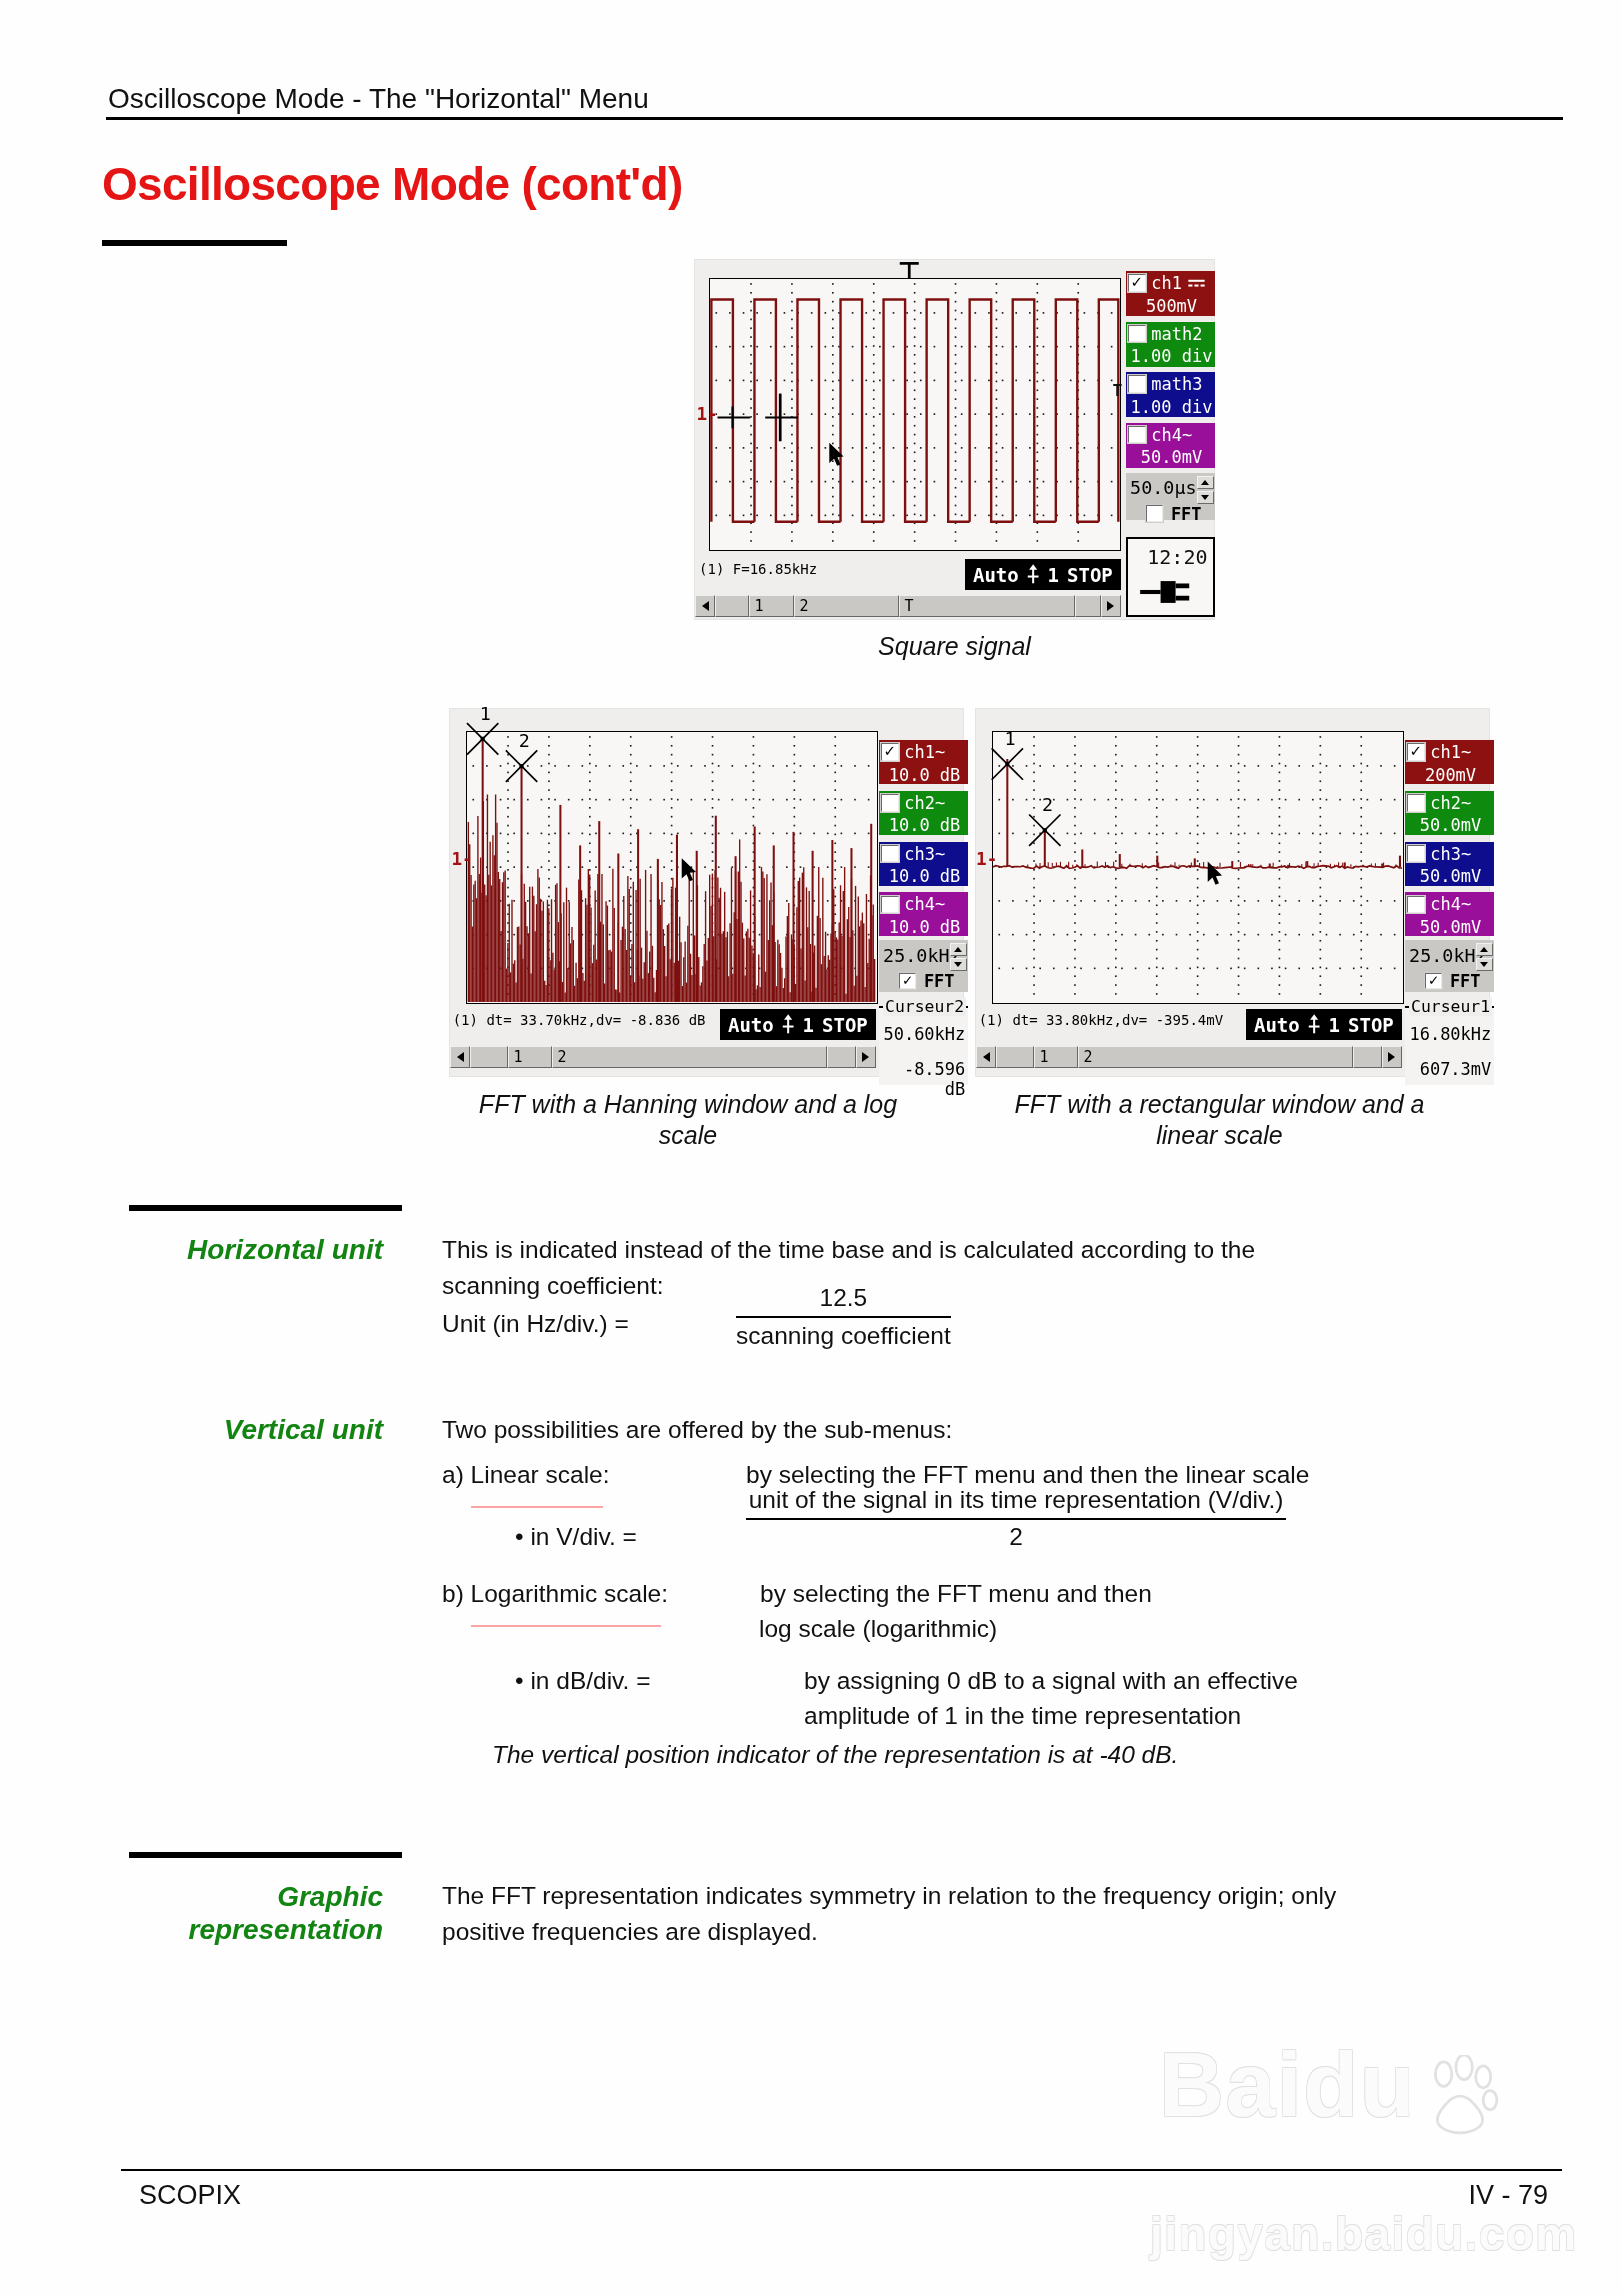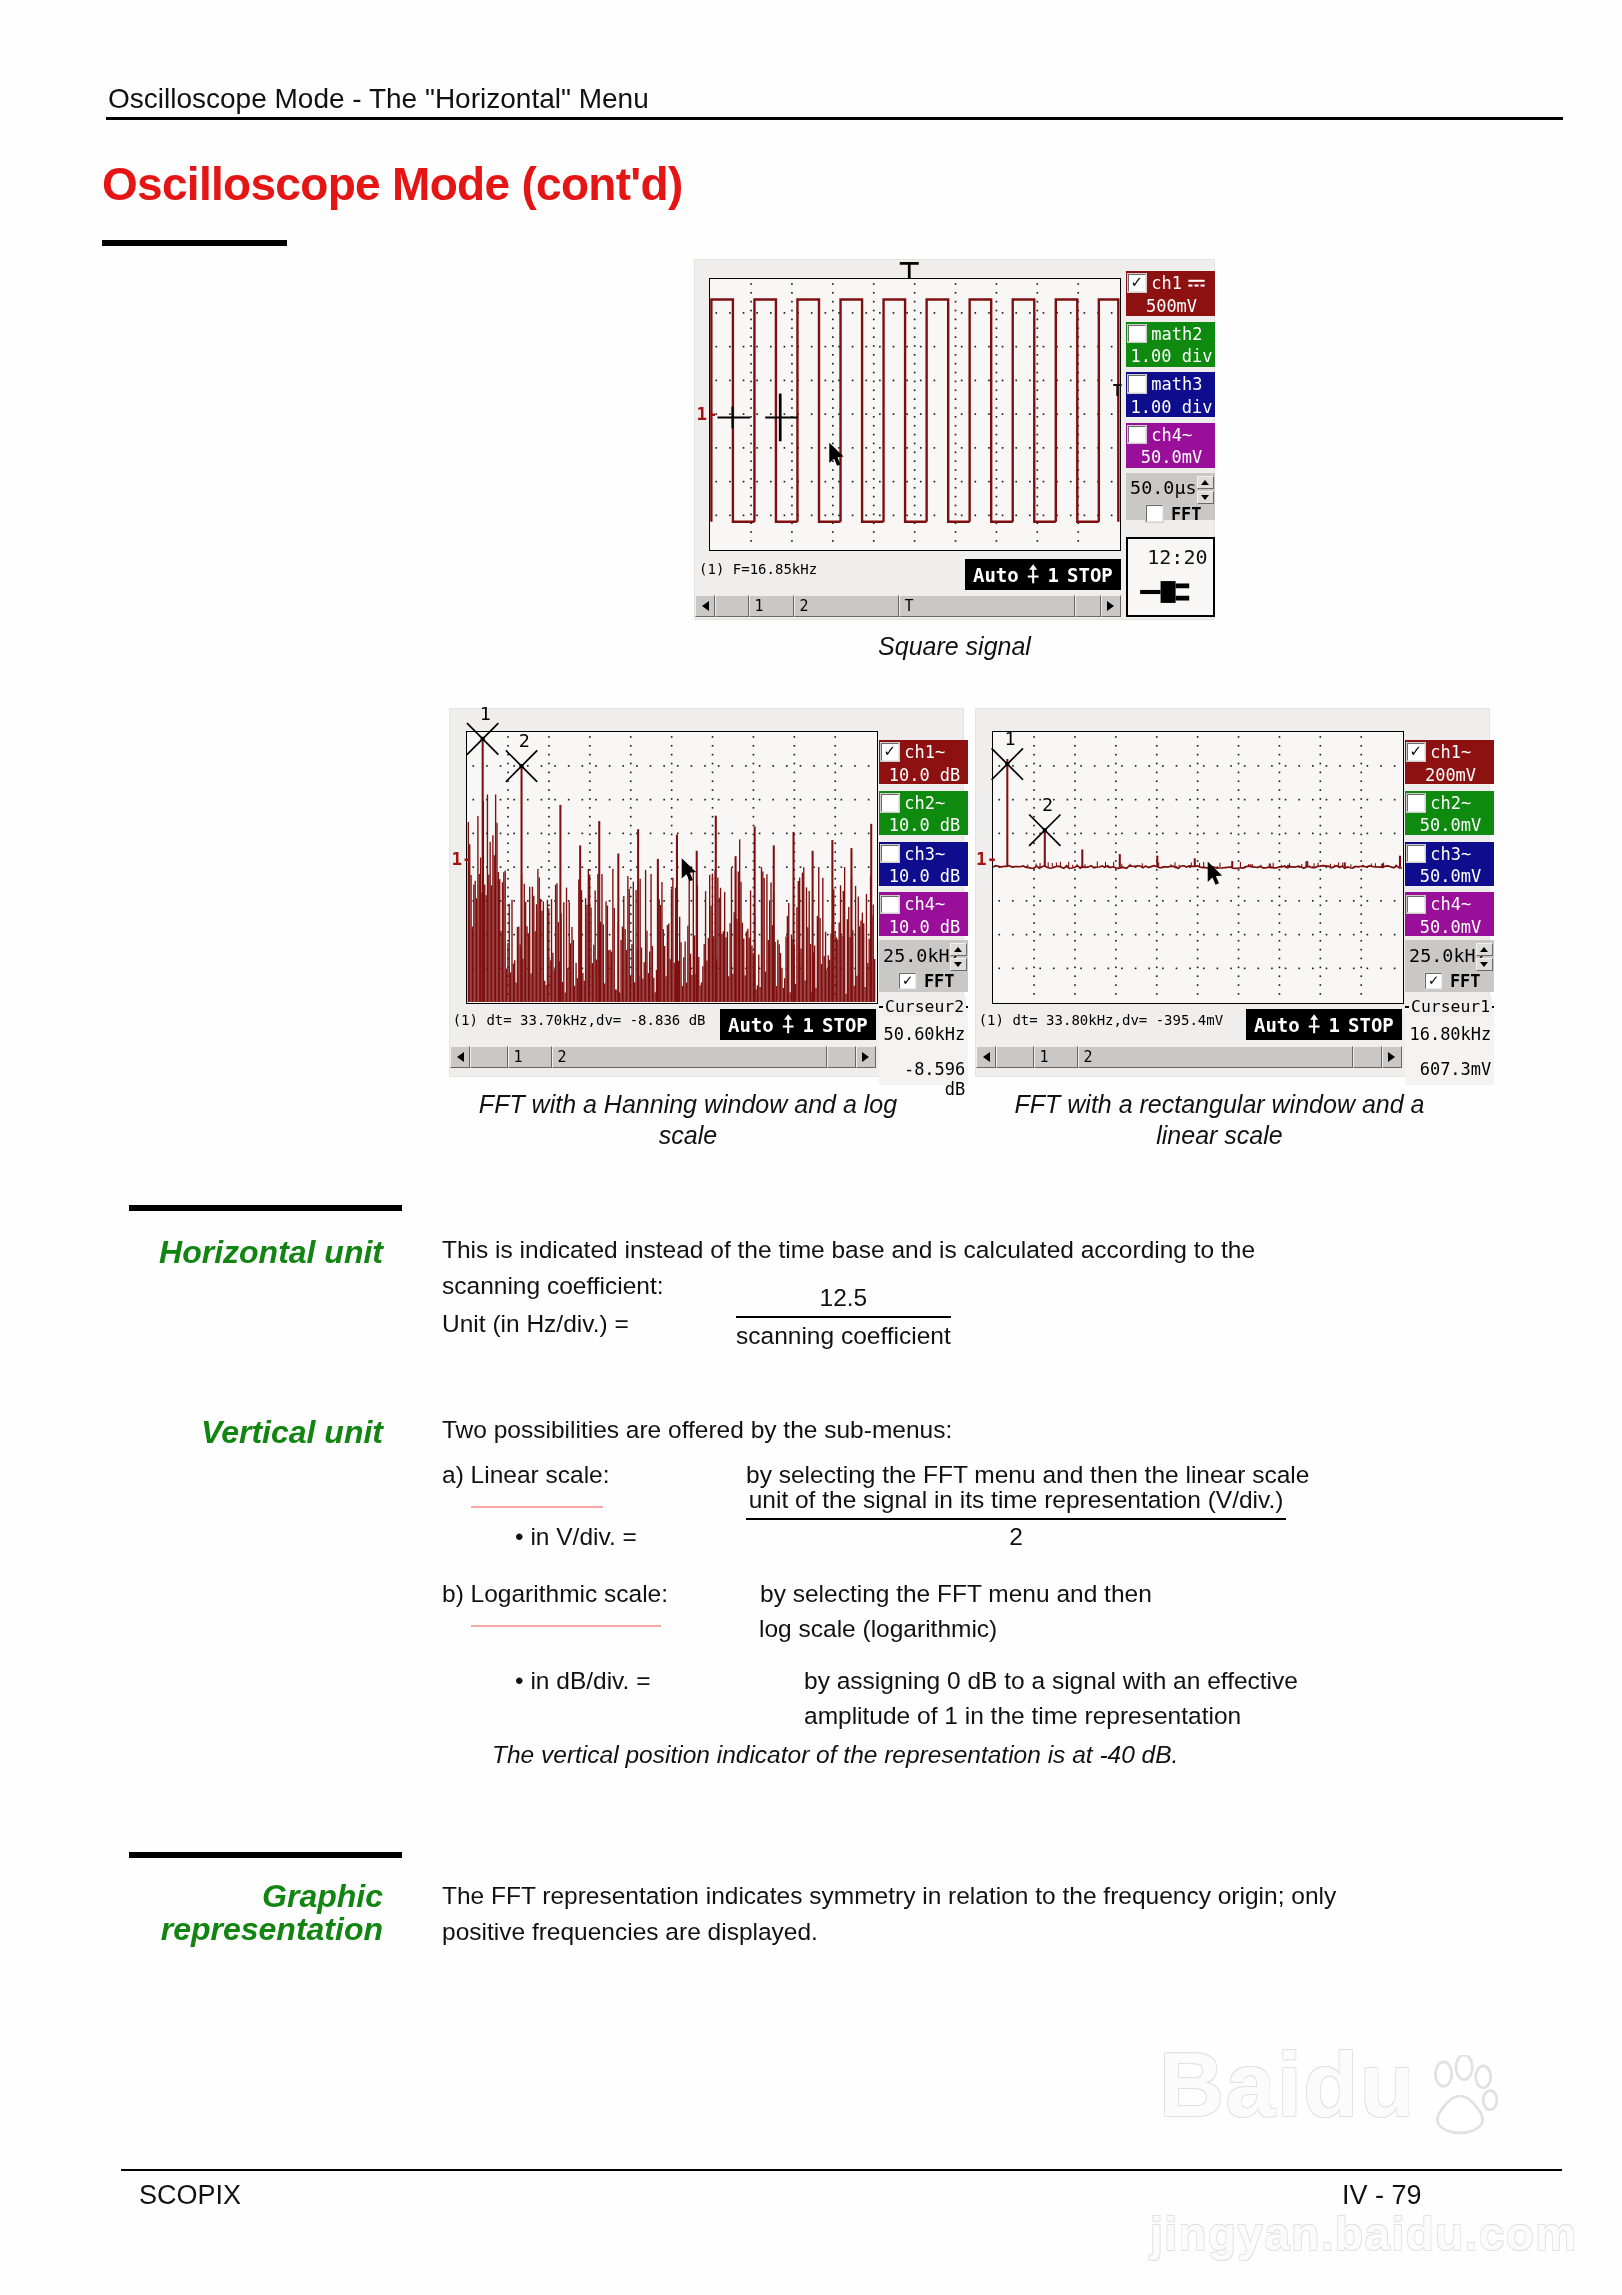--- a/index.html
+++ b/index.html
@@ -6,21 +6,21 @@
   body{width:1622px;height:2295px;position:relative;background:#fefefe;
        font-family:"Liberation Sans",sans-serif;color:#111;overflow:hidden}
   .abs{position:absolute}
   .italic{font-style:italic}
   
   .hdr{left:108px;top:83px;font-size:28px}
   .hdr-rule{left:106px;top:117px;width:1457px;height:2.7px;background:#000}
   .page-title{left:102px;top:157px;font-size:46px;font-weight:bold;letter-spacing:-0.7px}
   .title-rule{left:102px;top:240px;width:185px;height:6.1px;background:#000}
   .sec-rule{width:273px;height:6.1px;background:#000;left:129px}
-  .green-label{width:254px;left:129px;text-align:right;font-size:32px;font-weight:bold;font-style:italic}
+  .green-label{width:254px;left:129px;text-align:right;font-size:28px;font-weight:bold;font-style:italic}
   .body-text{font-size:24.5px;line-height:36px}
   .cap{font-size:25px;font-style:italic;text-align:center;line-height:31px}
   .uterm{border-bottom:2px solid #fca5a5;padding-bottom:18px}
   .frac{display:inline-block;text-align:center}
   .frac .num{border-bottom:2.7px solid #000;padding:0 48px 4.1px;font-size:24.5px}
   .frac .den{padding-top:4.1px;font-size:24.5px}
   .frac2 .num{border-bottom:2.7px solid #000;padding:0 2.7px 4.1px;font-size:24.5px}
   .frac2 .den{padding-top:2.7px;font-size:24.5px}
   .footer-line{left:121px;top:2169px;width:1441px;height:2px;background:#000;z-index:3}
   .footer-txt{top:2180px;font-size:27px;z-index:3}
@@ -2260,14 +2260,14 @@
 
 <div class="abs sec-rule" style="top:1852px"></div>
 <div class="abs green-label" style="top: 1880px; line-height: 33px; color: rgb(18, 132, 18);">
   <div>Graphic</div>
   <div>representation</div>
 </div>
 <div class="abs body-text" style="left:442px;top:1878px;width:954px">The FFT representation indicates symmetry in relation to the frequency origin; only positive frequencies are displayed.</div>
 
 <div class="abs footer-line"></div>
 <div class="abs footer-txt" style="left:139px">SCOPIX</div>
-<div class="abs footer-txt" style="left:1342px;width:136px;">IV - 79</div>
+<div class="abs footer-txt" style="left:1412px;width:136px;text-align:right">IV - 79</div>
 
 
 </body></html>

